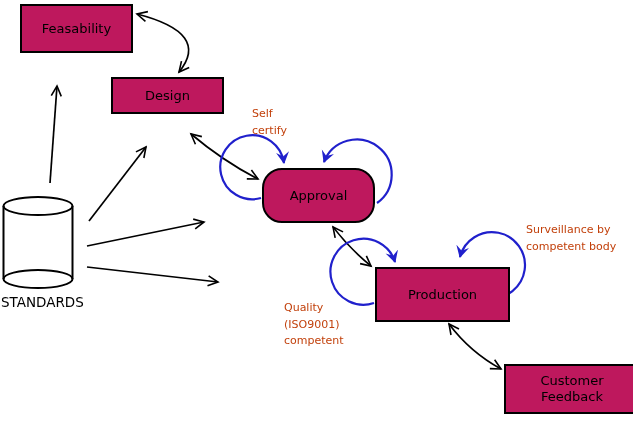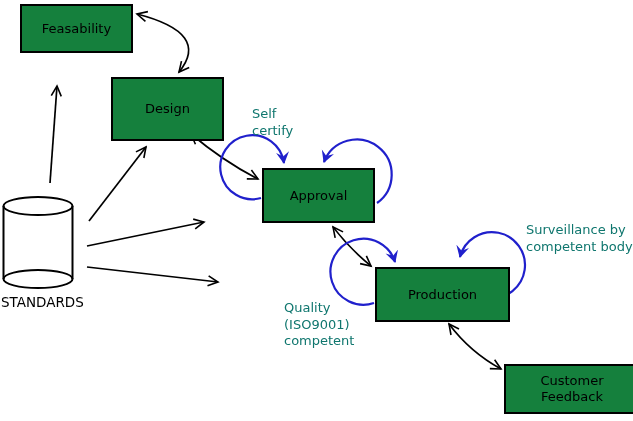--- a/index.html
+++ b/index.html
@@ -13,34 +13,34 @@
   }
   svg.connector-layer {
     position: absolute;
     left: 0; top: 0;
     width: 633px; height: 421px;
   }
   .node-box {
     position: absolute;
     box-sizing: border-box;
     border: 2px solid #000000;
-    background: #15803d;
+    background: #be185d;
     display: flex;
     flex-direction: column;
     align-items: center;
     justify-content: center;
     font-size: 13px;
     color: #000000;
     line-height: 16px;
     text-align: center;
   }
   .annotation {
     position: absolute;
-    color: #0f766e;
-    font-size: 13px;
+    color: #c2410c;
+    font-size: 11px;
     line-height: 16.5px;
     white-space: nowrap;
   }
   .datastore-label {
     position: absolute;
     left: 1px; top: 294px; width: 76px;
     text-align: right;
     font-size: 13.5px;
     color: #000000;
   }
@@ -79,25 +79,25 @@
       <line x1="72.5" y1="206" x2="72.5" y2="279"></line>
       <ellipse cx="38" cy="206" rx="34.5" ry="9"></ellipse>
       <ellipse cx="38" cy="279" rx="34.5" ry="9"></ellipse>
     </g>
   </svg>
 
   <div class="node-box" style="left:20px; top:4px; width:113px; height:49px;">
     <span>Feasability</span>
   </div>
 
-  <div class="node-box" style="left:111px; top:77px; width:113px; height:64px;">
+  <div class="node-box" style="left:111px; top:77px; width:113px; height:37px;">
     <span>Design</span>
   </div>
 
-  <div class="node-box" style="left:262px; top:168px; width:113px; height:55px;">
+  <div class="node-box" style="left:262px; top:168px; width:113px; height:55px;border-radius:20px;">
     <span>Approval</span>
   </div>
 
   <div class="node-box" style="left:375px; top:267px; width:135px; height:55px;">
     <span>Production</span>
   </div>
 
   <div class="node-box" style="left:504px; top:364px; width:136px; height:50px;">
     <span>Customer</span>
     <span>Feedback</span>

